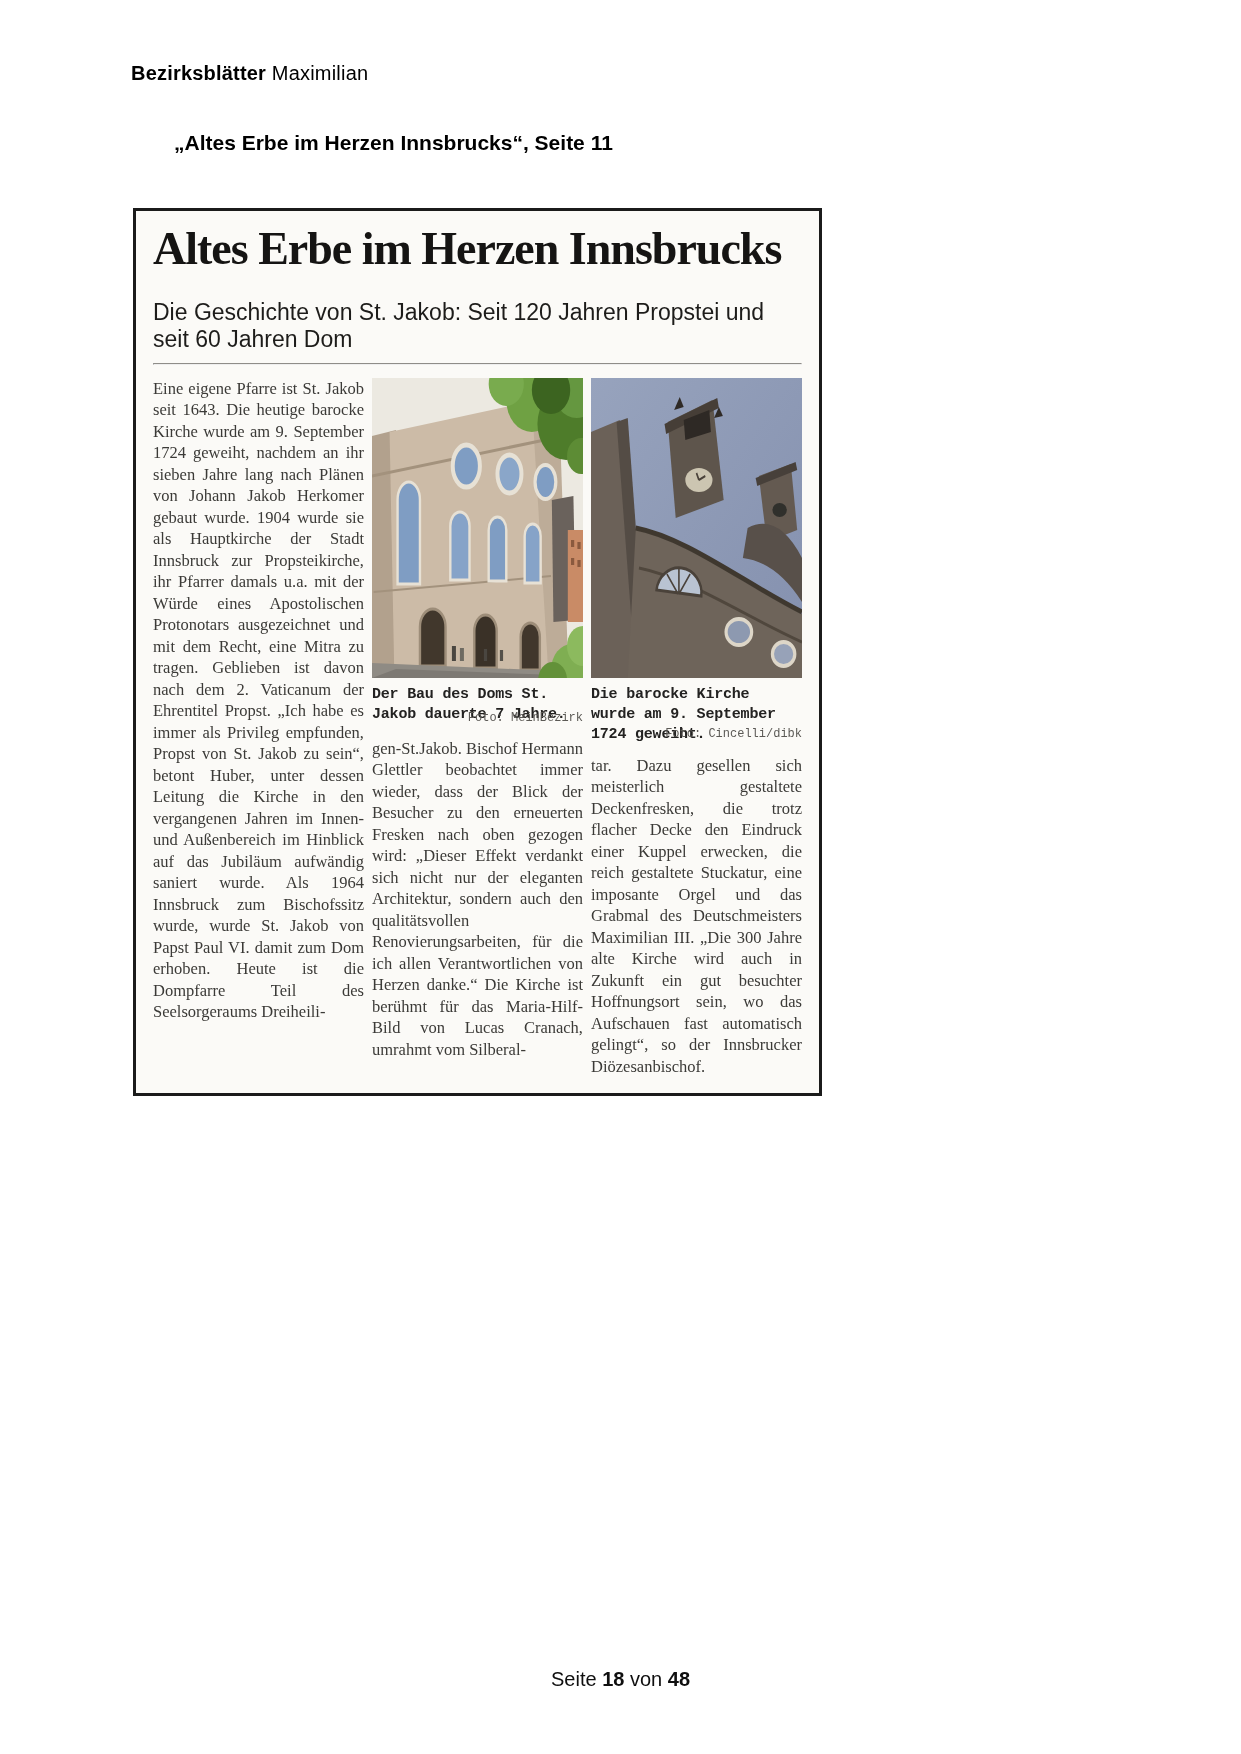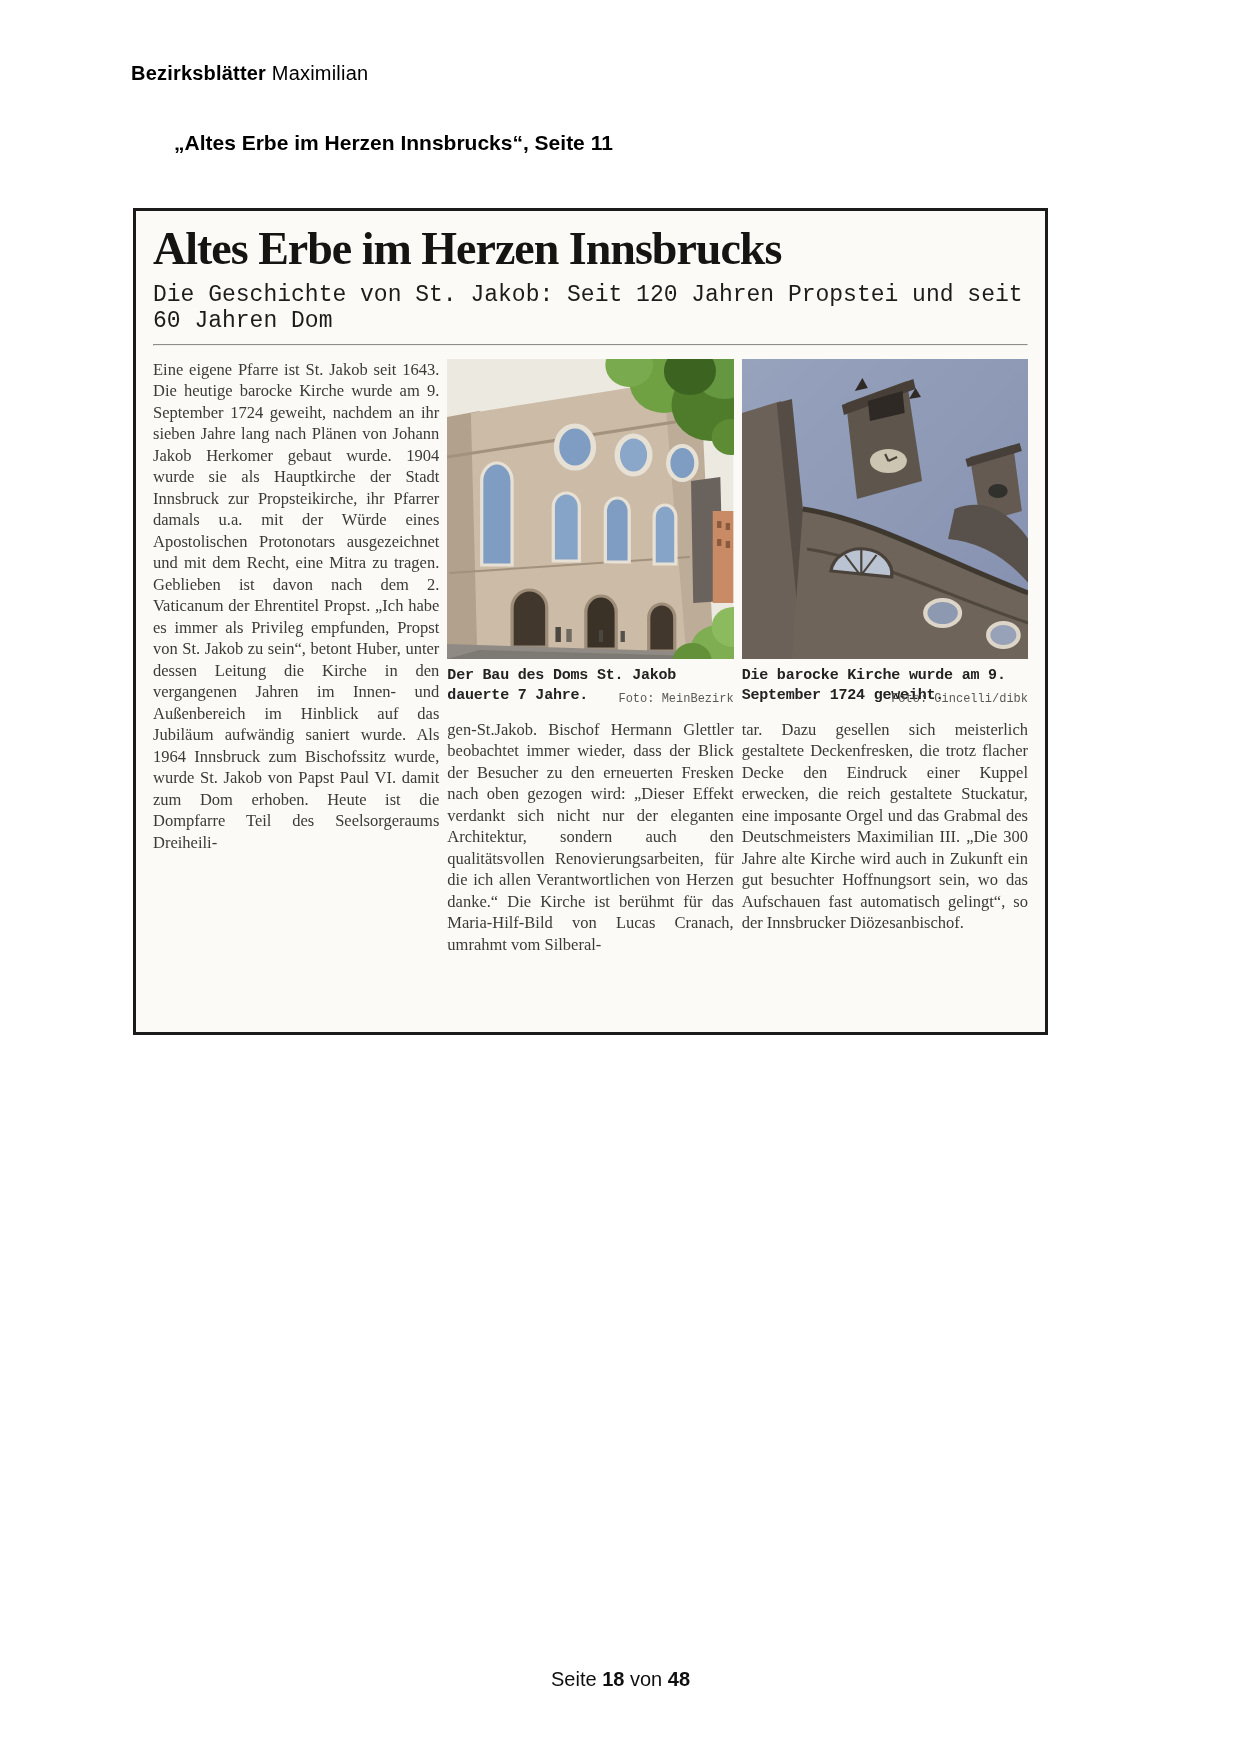--- a/index.html
+++ b/index.html
@@ -13,40 +13,40 @@
   .brand {
     position: absolute; left: 131px; top: 62px;
     font-size: 20px; letter-spacing: 0.2px; color: #000;
   }
   .brand .bold { font-weight: 700; }
   .clip-heading {
     position: absolute; left: 131px; top: 131px;
     font-size: 21px; font-weight: 700; color: #000; margin-left: 43px;
   }
   .article {
-    position: absolute; left: 133px; top: 208px; width: 915px;
+    position: absolute; left: 133px; top: 208px; width: 689px;
     box-sizing: border-box;
     border: 3px solid #1b1b1b;
     background: #fbfaf7;
     padding: 14px 17px 16px 17px;
     min-height: 827px;
   }
   .art-title {
     font-family: "Liberation Serif", serif;
     font-weight: 700;
     font-size: 46px;
     line-height: 1.04;
     letter-spacing: -1px;
     color: #151413;
   }
   .art-sub {
-    font-family: Liberation Mono, monospace;
+    font-family: Liberation Sans, sans-serif;
     font-size: 23px;
     color: #1d1c1a;
-    margin-top: 9px;
+    margin-top: 26px;
     padding-bottom: 10px;
   }
   .head-rule { border-top: 1.5px solid #8f8d88; margin: 0; }
   .art-cols { display: flex; gap: 8px; margin-top: 13px; }
   .col { flex: 1 1 0; min-width: 0; }
   .col-text {
     font-family: "Liberation Serif", serif;
     font-size: 16.5px;
     line-height: 21.5px;
     color: #3b3a37;

